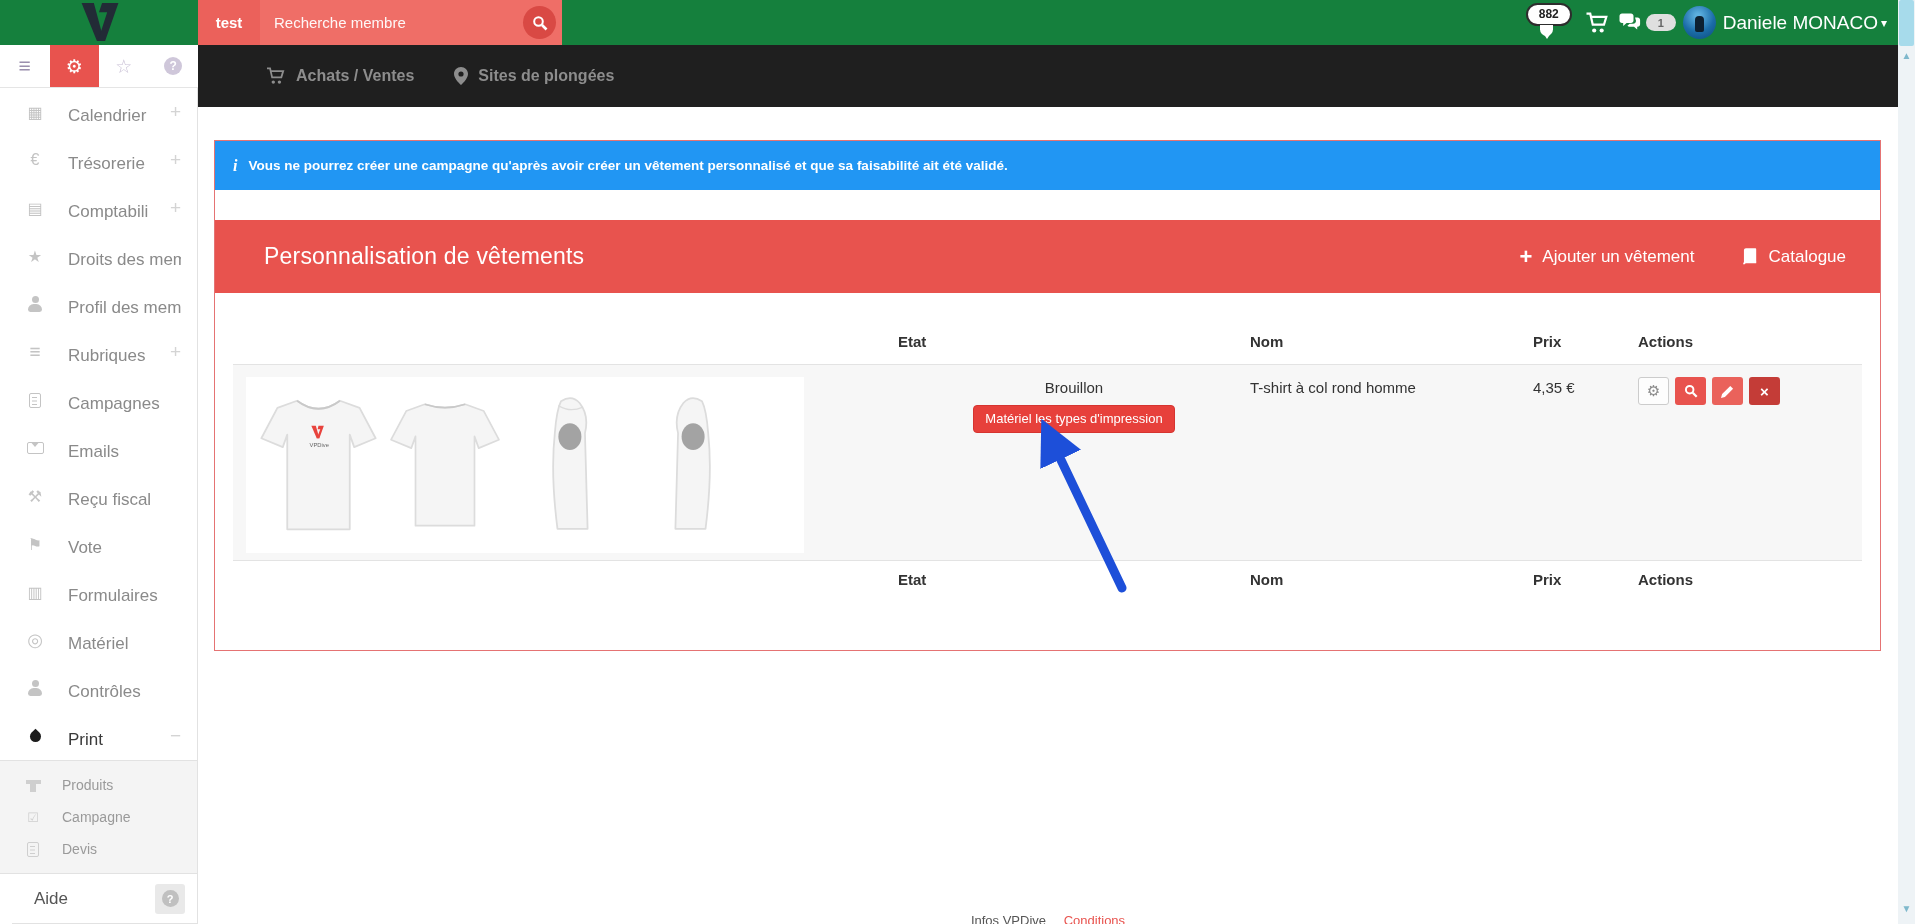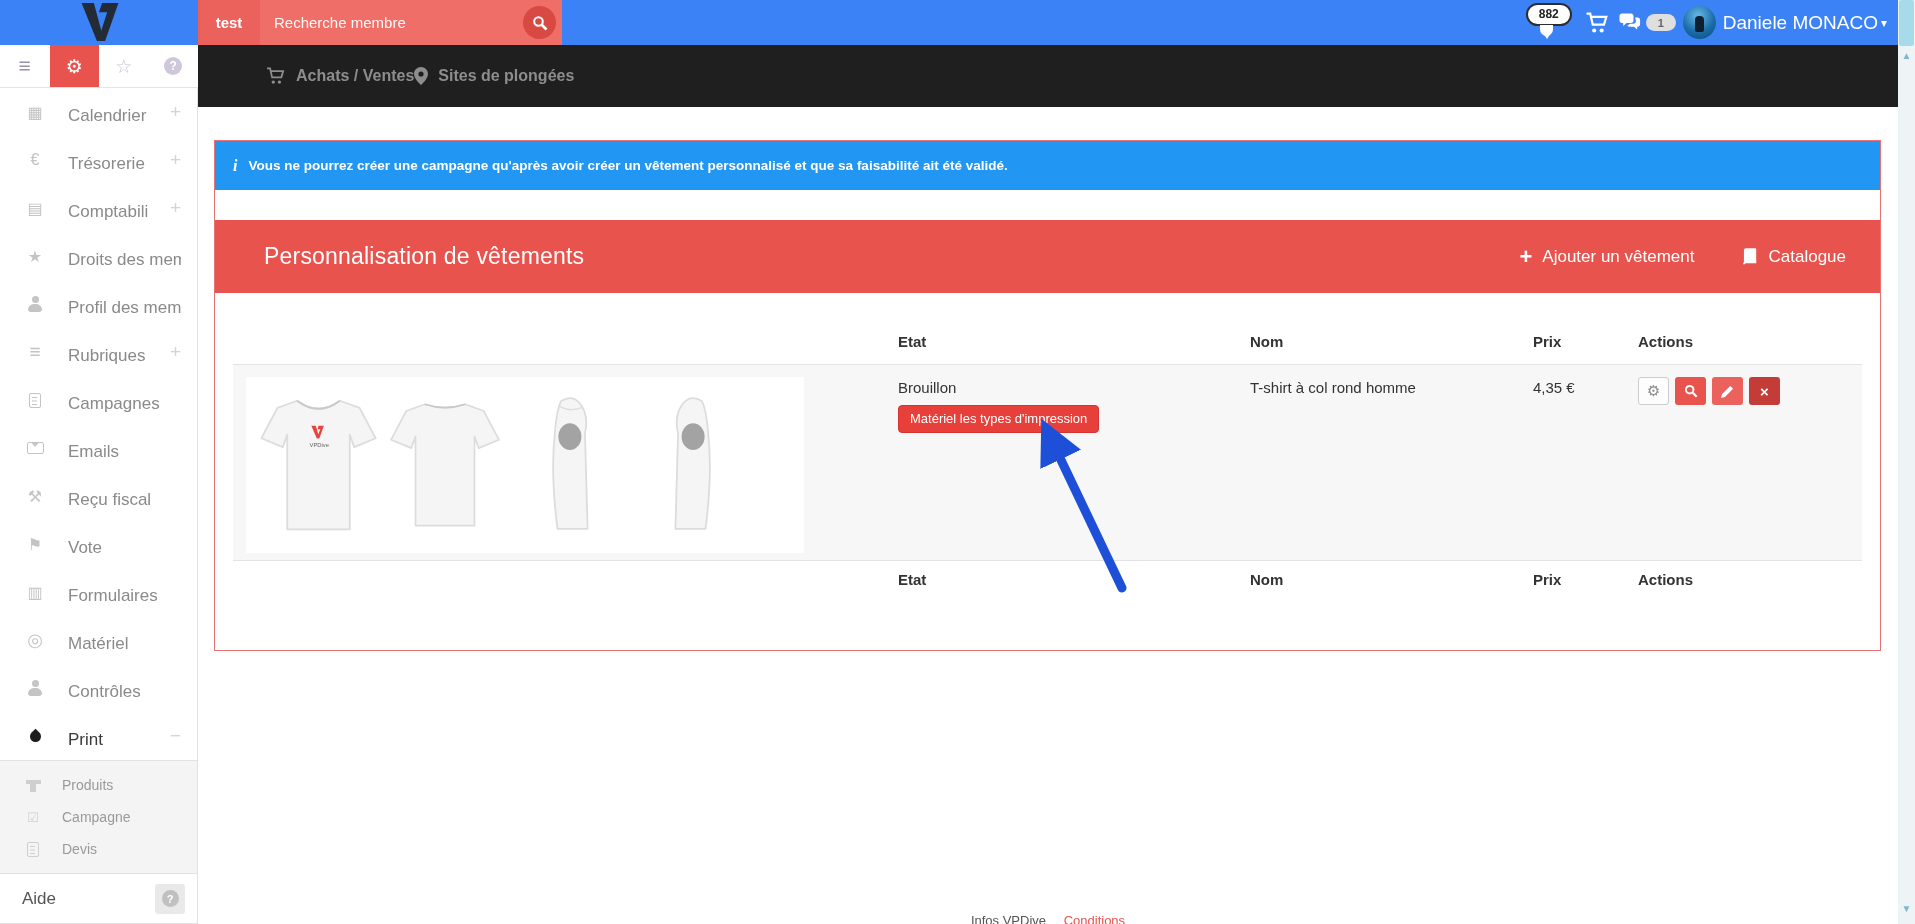--- a/index.html
+++ b/index.html
@@ -3,21 +3,21 @@
 <meta charset="utf-8">
 <style>
   * { margin:0; padding:0; box-sizing:border-box; }
   html,body { width:1915px; height:924px; }
   body {
     position:relative; overflow:hidden; background:#fff;
     font-family:"Liberation Sans", sans-serif; color:#333;
   }
 
   
-  .topbar { position:absolute; top:0; left:0; width:1915px; height:45px; background:#3b82f6; z-index:6; }
+  .topbar { position:absolute; top:0; left:0; width:1915px; height:45px; background:#15803d; z-index:6; }
   .logo { position:absolute; left:77px; top:1px; width:46px; height:43px; }
   .ws-chip { position:absolute; left:198px; top:0; width:62px; height:45px; background:#eb615b;
              color:#fff; font-weight:bold; font-size:15px; display:flex; align-items:center; justify-content:center; }
   .search-box { position:absolute; left:260px; top:0; width:302px; height:45px; background:#ef6e67; display:flex; align-items:center; }
   .search-box input { flex:1; height:100%; background:transparent; border:none; outline:none;
                       padding:0 10px 0 14px; color:#fff; font-size:15px; font-family:inherit; }
   .search-box input::placeholder { color:#fff; opacity:.95; }
   .search-btn { width:33px; height:33px; border-radius:50%; background:#d94944; border:none;
                 display:flex; align-items:center; justify-content:center; margin-right:6px; cursor:pointer; }
   .top-right { position:absolute; right:28px; top:0; height:45px; display:flex; align-items:center; gap:7px; }
@@ -46,39 +46,39 @@
               border-bottom:1px solid #e5e5e5; display:flex; z-index:5; }
   .tab { width:49.5px; display:flex; align-items:center; justify-content:center; cursor:pointer; }
   .tab-hamburger { color:#9b8fae; font-size:21px; font-weight:bold; }
   .tab-active { background:#e8534e; color:#fff; font-size:19px; }
   .tab-star { color:#cac1d6; font-size:19px; }
   .help-bubble { width:18px; height:18px; border-radius:50%; background:#cfc7da; color:#fff;
                  font-size:12px; font-weight:bold; display:flex; align-items:center; justify-content:center; }
 
   
   .crumbbar { position:absolute; top:45px; left:198px; width:1717px; height:62px; background:#1f1f1f;
-              display:flex; align-items:center; padding-left:68px; z-index:4; }
+              display:flex; align-items:center; gap:40px; padding-left:68px; z-index:4; }
   .crumb { display:flex; align-items:center; gap:10px; color:#8d8d8d; font-weight:bold; font-size:16px; cursor:pointer; }
 
   
   .sidebar { position:absolute; top:88px; left:0; width:198px; height:836px; background:#fff;
              border-right:1px solid #e2e2e2; z-index:3; }
   .sb-item { height:48px; display:flex; align-items:center; padding:0 16px 0 24px; gap:22px;
              color:#8a8a8a; font-size:17px; cursor:pointer; }
   .sb-ic { width:22px; display:flex; align-items:center; justify-content:center; color:#c4c4c4; font-size:16px; flex:none; }
   .sb-label { flex:1; white-space:nowrap; overflow:hidden;margin-top:7px; }
   .sb-plus { color:#d4d4d4; font-size:19px; }
   .sb-print { color:#3a3a3a; }
   .sb-print .sb-ic { color:#1c1c1c; }
   .submenu { background:#f4f4f4; border-top:1px solid #e2e2e2; border-bottom:1px solid #e2e2e2; padding:8px 0; }
   .sub-item { height:32px; display:flex; align-items:center; padding:0 16px 0 24px; gap:20px;
               color:#9a9a9a; font-size:14px; cursor:pointer; }
   .sub-item .sb-ic { color:#cfcfcf; font-size:13px; width:18px; }
   .aide-row { height:50px; display:flex; align-items:center; padding:0 12px 0 22px; color:#555;
-              font-size:17px; border-bottom:1px solid #e2e2e2; }
+              font-size:17px; border-bottom:1px solid #e2e2e2;margin-left:12px; }
   .aide-label { flex:1; }
   .aide-btn { width:30px; height:30px; background:#e9e9e9; border:none; border-radius:3px; cursor:pointer;
               display:flex; align-items:center; justify-content:center; }
   .aide-q { width:17px; height:17px; border-radius:50%; background:#c0c0c0; color:#fff; font-size:11px;
             font-weight:bold; display:flex; align-items:center; justify-content:center; }
 
   
   .ic-person { position:relative; width:16px; height:16px; }
   .ic-person:before { content:''; position:absolute; top:0; left:4.5px; width:7px; height:7px; border-radius:50%; background:currentColor; }
   .ic-person:after { content:''; position:absolute; bottom:0; left:1px; width:14px; height:8px; border-radius:7px 7px 3px 3px; background:currentColor; }
@@ -112,21 +112,21 @@
   .thead, .trow, .tfoot-row { display:grid; grid-template-columns:665px 352px 283px 105px 1fr; }
   .thead { height:72px; align-items:end; padding-bottom:14px; border-bottom:1px solid #e3e3e3;
            font-weight:bold; font-size:15px; color:#333; }
   .trow { background:#f7f7f7; border-bottom:1px solid #e3e3e3; height:196px; font-size:15px; }
   .trow > div { padding-top:14px; }
   .cell-img { padding:12px 0 0 13px !important; }
   .img-strip { width:558px; height:176px; background:#fff; display:flex; align-items:flex-start; padding-top:4px; }
   .shirt { flex:none; }
   .def-btn { display:inline-block; margin-top:9px; padding:5px 11px 6px; background:#e7403b; color:#fff;
              font-size:13px; border:1px solid #d63430; border-radius:4px; font-family:inherit; cursor:pointer; }
-  .etat-cell { display:flex; flex-direction:column; align-items:flex-start; }
+  .etat-cell { display:flex; flex-direction:column; align-items:center; }
   .actions-cell { display:flex; gap:6px; align-items:flex-start; padding-top:12px !important; }
   .abtn { width:31px; height:28px; border-radius:3px; border:none; display:flex; align-items:center;
           justify-content:center; cursor:pointer; }
   .abtn-gear { background:#fdfdfd; border:1px solid #ccc; color:#8a8a8a; font-size:15px; }
   .abtn-search { background:#e8534e; }
   .abtn-edit { background:#ea625b; }
   .abtn-del { background:#c43c37; color:#fff; font-weight:bold; font-size:15px; }
   .tfoot-row { height:60px; align-items:start; padding-top:10px; font-weight:bold; font-size:15px; color:#333; }
 
   .arrow-svg { position:absolute; left:0; top:0; width:1700px; height:817px; pointer-events:none; z-index:4; }

